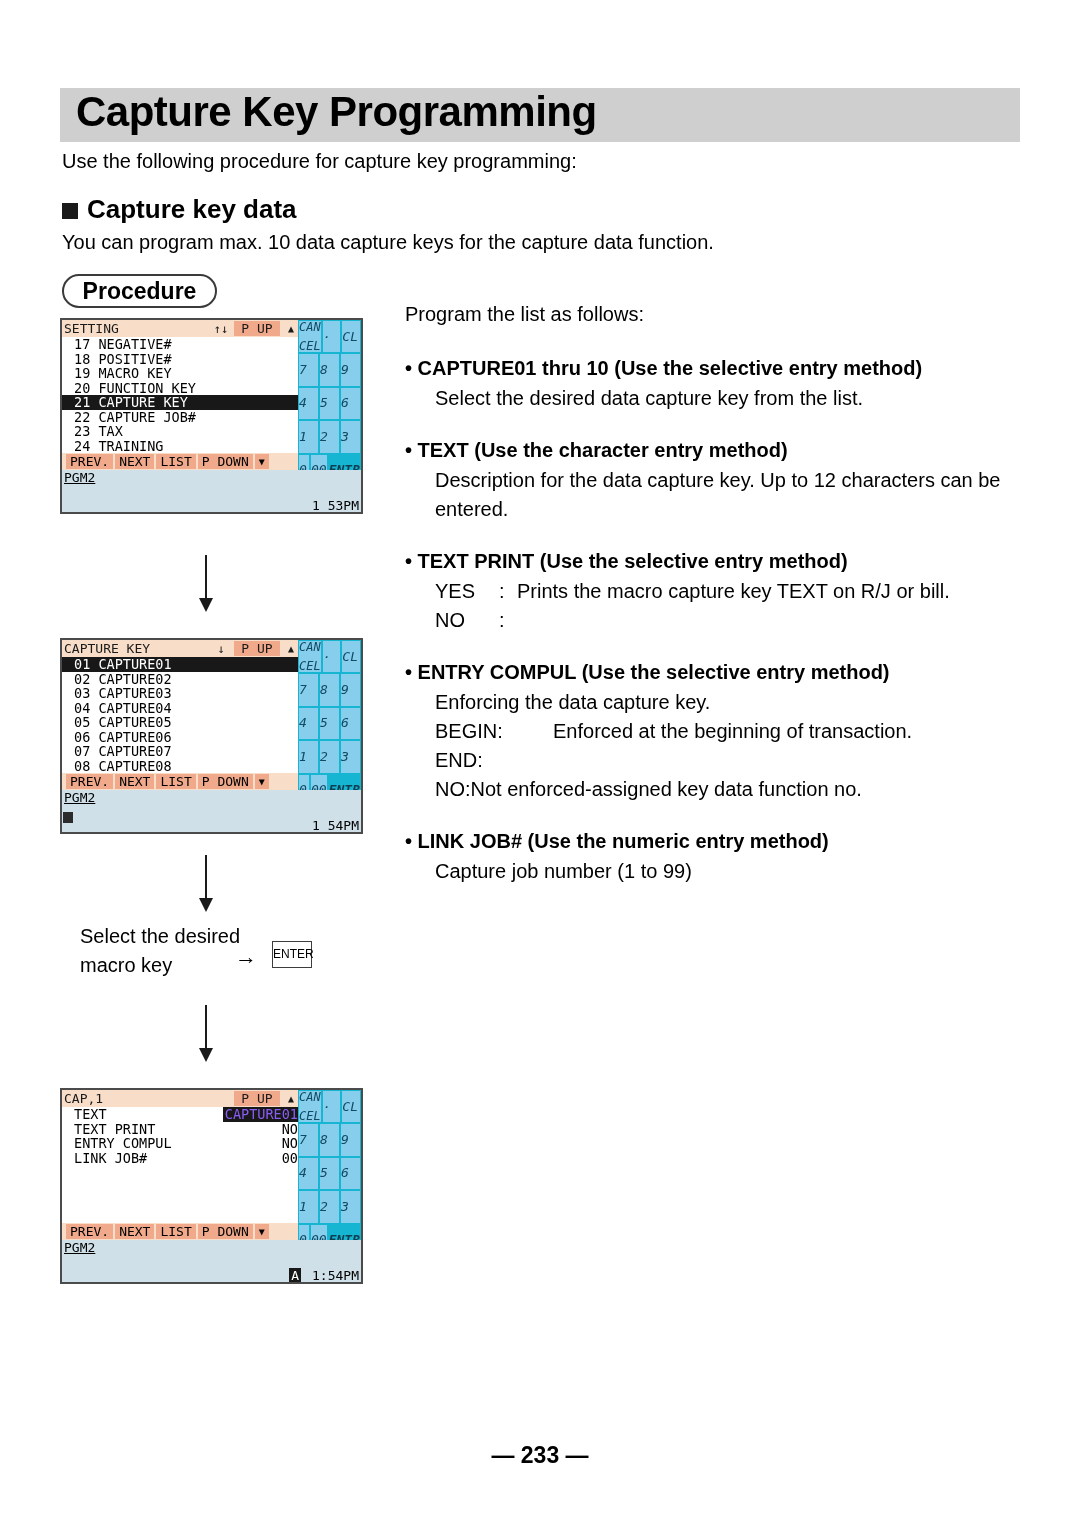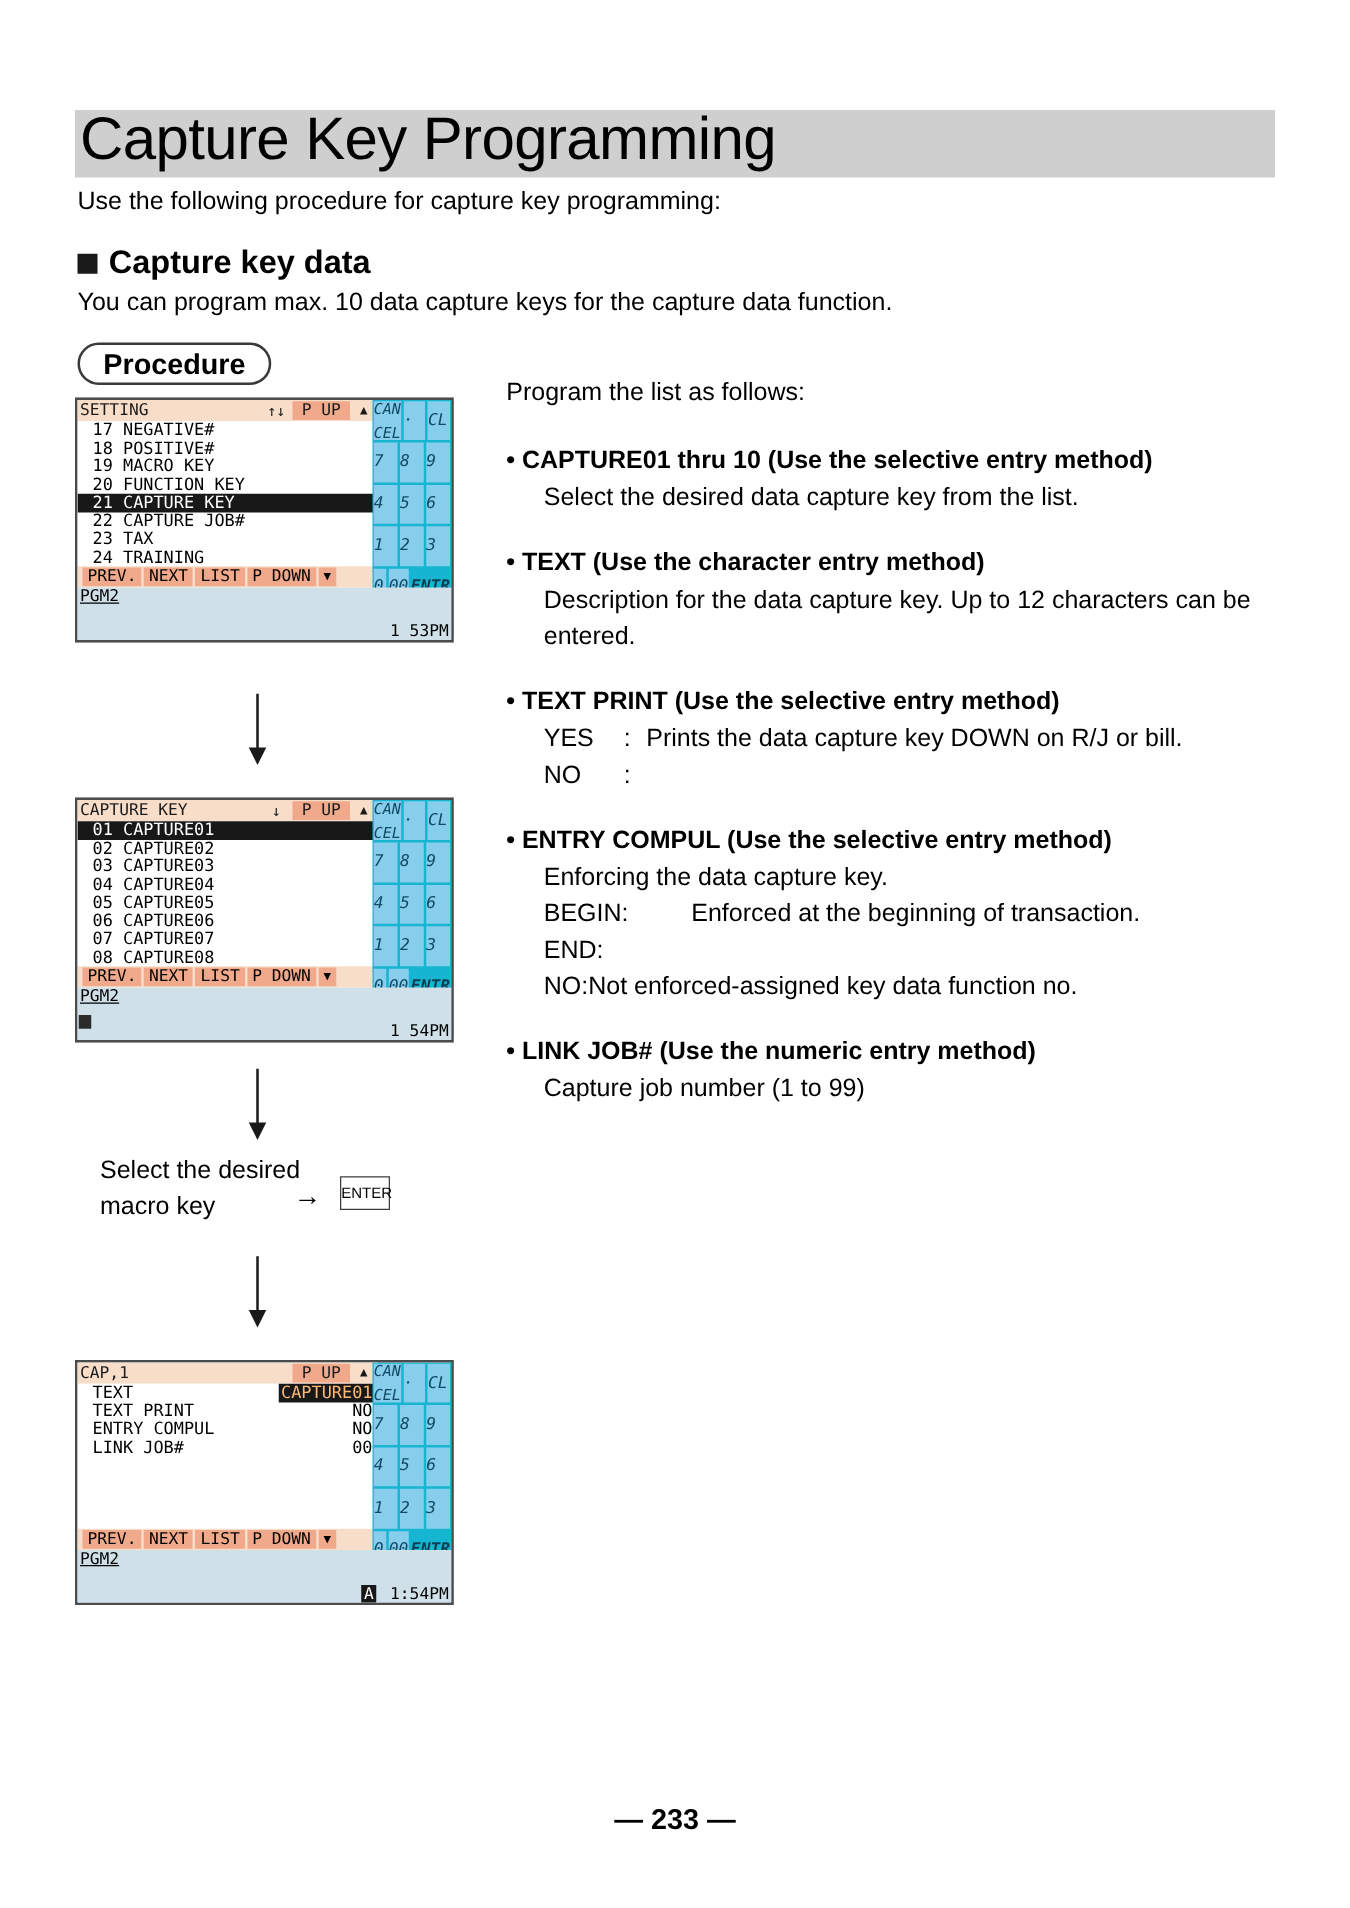--- a/index.html
+++ b/index.html
@@ -20,24 +20,24 @@
   .title-bar {
     position: absolute;
     left: 60px;
     top: 88px;
     width: 960px;
     height: 54px;
     background: #cfcfcf;
   }
   .title-bar .title-text {
     position: absolute;
-    left: 4px;
+    left: 16px;
     top: -4px;
-    font-size: 48px;
-    font-weight: normal;
+    font-size: 42px;
+    font-weight: bold;
     letter-spacing: -0.5px;
     white-space: nowrap;
     line-height: 56px;
   }
 
   .intro-line {
     position: absolute;
     left: 62px;
     top: 147px;
     font-size: 20px;
@@ -197,21 +197,21 @@
   .lcd-list .li .val {
     position: absolute;
     right: 4px;
     top: 0;
   }
   .lcd-list .li .valbox {
     position: absolute;
     right: 2px;
     top: 0;
     background: #181818;
-    color: #fdba74;
+    color: #8b5cf6;
     padding: 0 2px;
     text-align: right;
   }
 
   .lcd-fnrow {
     position: absolute;
     left: 0;
     top: 133px;
     width: 240px;
     height: 17px;
@@ -583,21 +583,21 @@
       <div class="blk">
         <div class="bhead">• TEXT (Use the character entry method)</div>
         <div class="bbody">Description for the data capture key. Up to 12 characters can be entered.</div>
       </div>
       <div class="blk">
         <div class="bhead">• TEXT PRINT (Use the selective entry method)</div>
         <div class="bbody">
           <div class="kvrow">
             <div class="k">YES</div>
             <div class="ksep">:</div>
-            <div>Prints the data capture key DOWN on R/J or bill.</div>
+            <div>Prints the macro capture key TEXT on R/J or bill.</div>
           </div>
           <div class="kvrow">
             <div class="k">NO</div>
             <div class="ksep">:</div>
           </div>
         </div>
       </div>
       <div class="blk">
         <div class="bhead">• ENTRY COMPUL (Use the selective entry method)</div>
         <div class="bbody">Enforcing the data capture key.</div>

